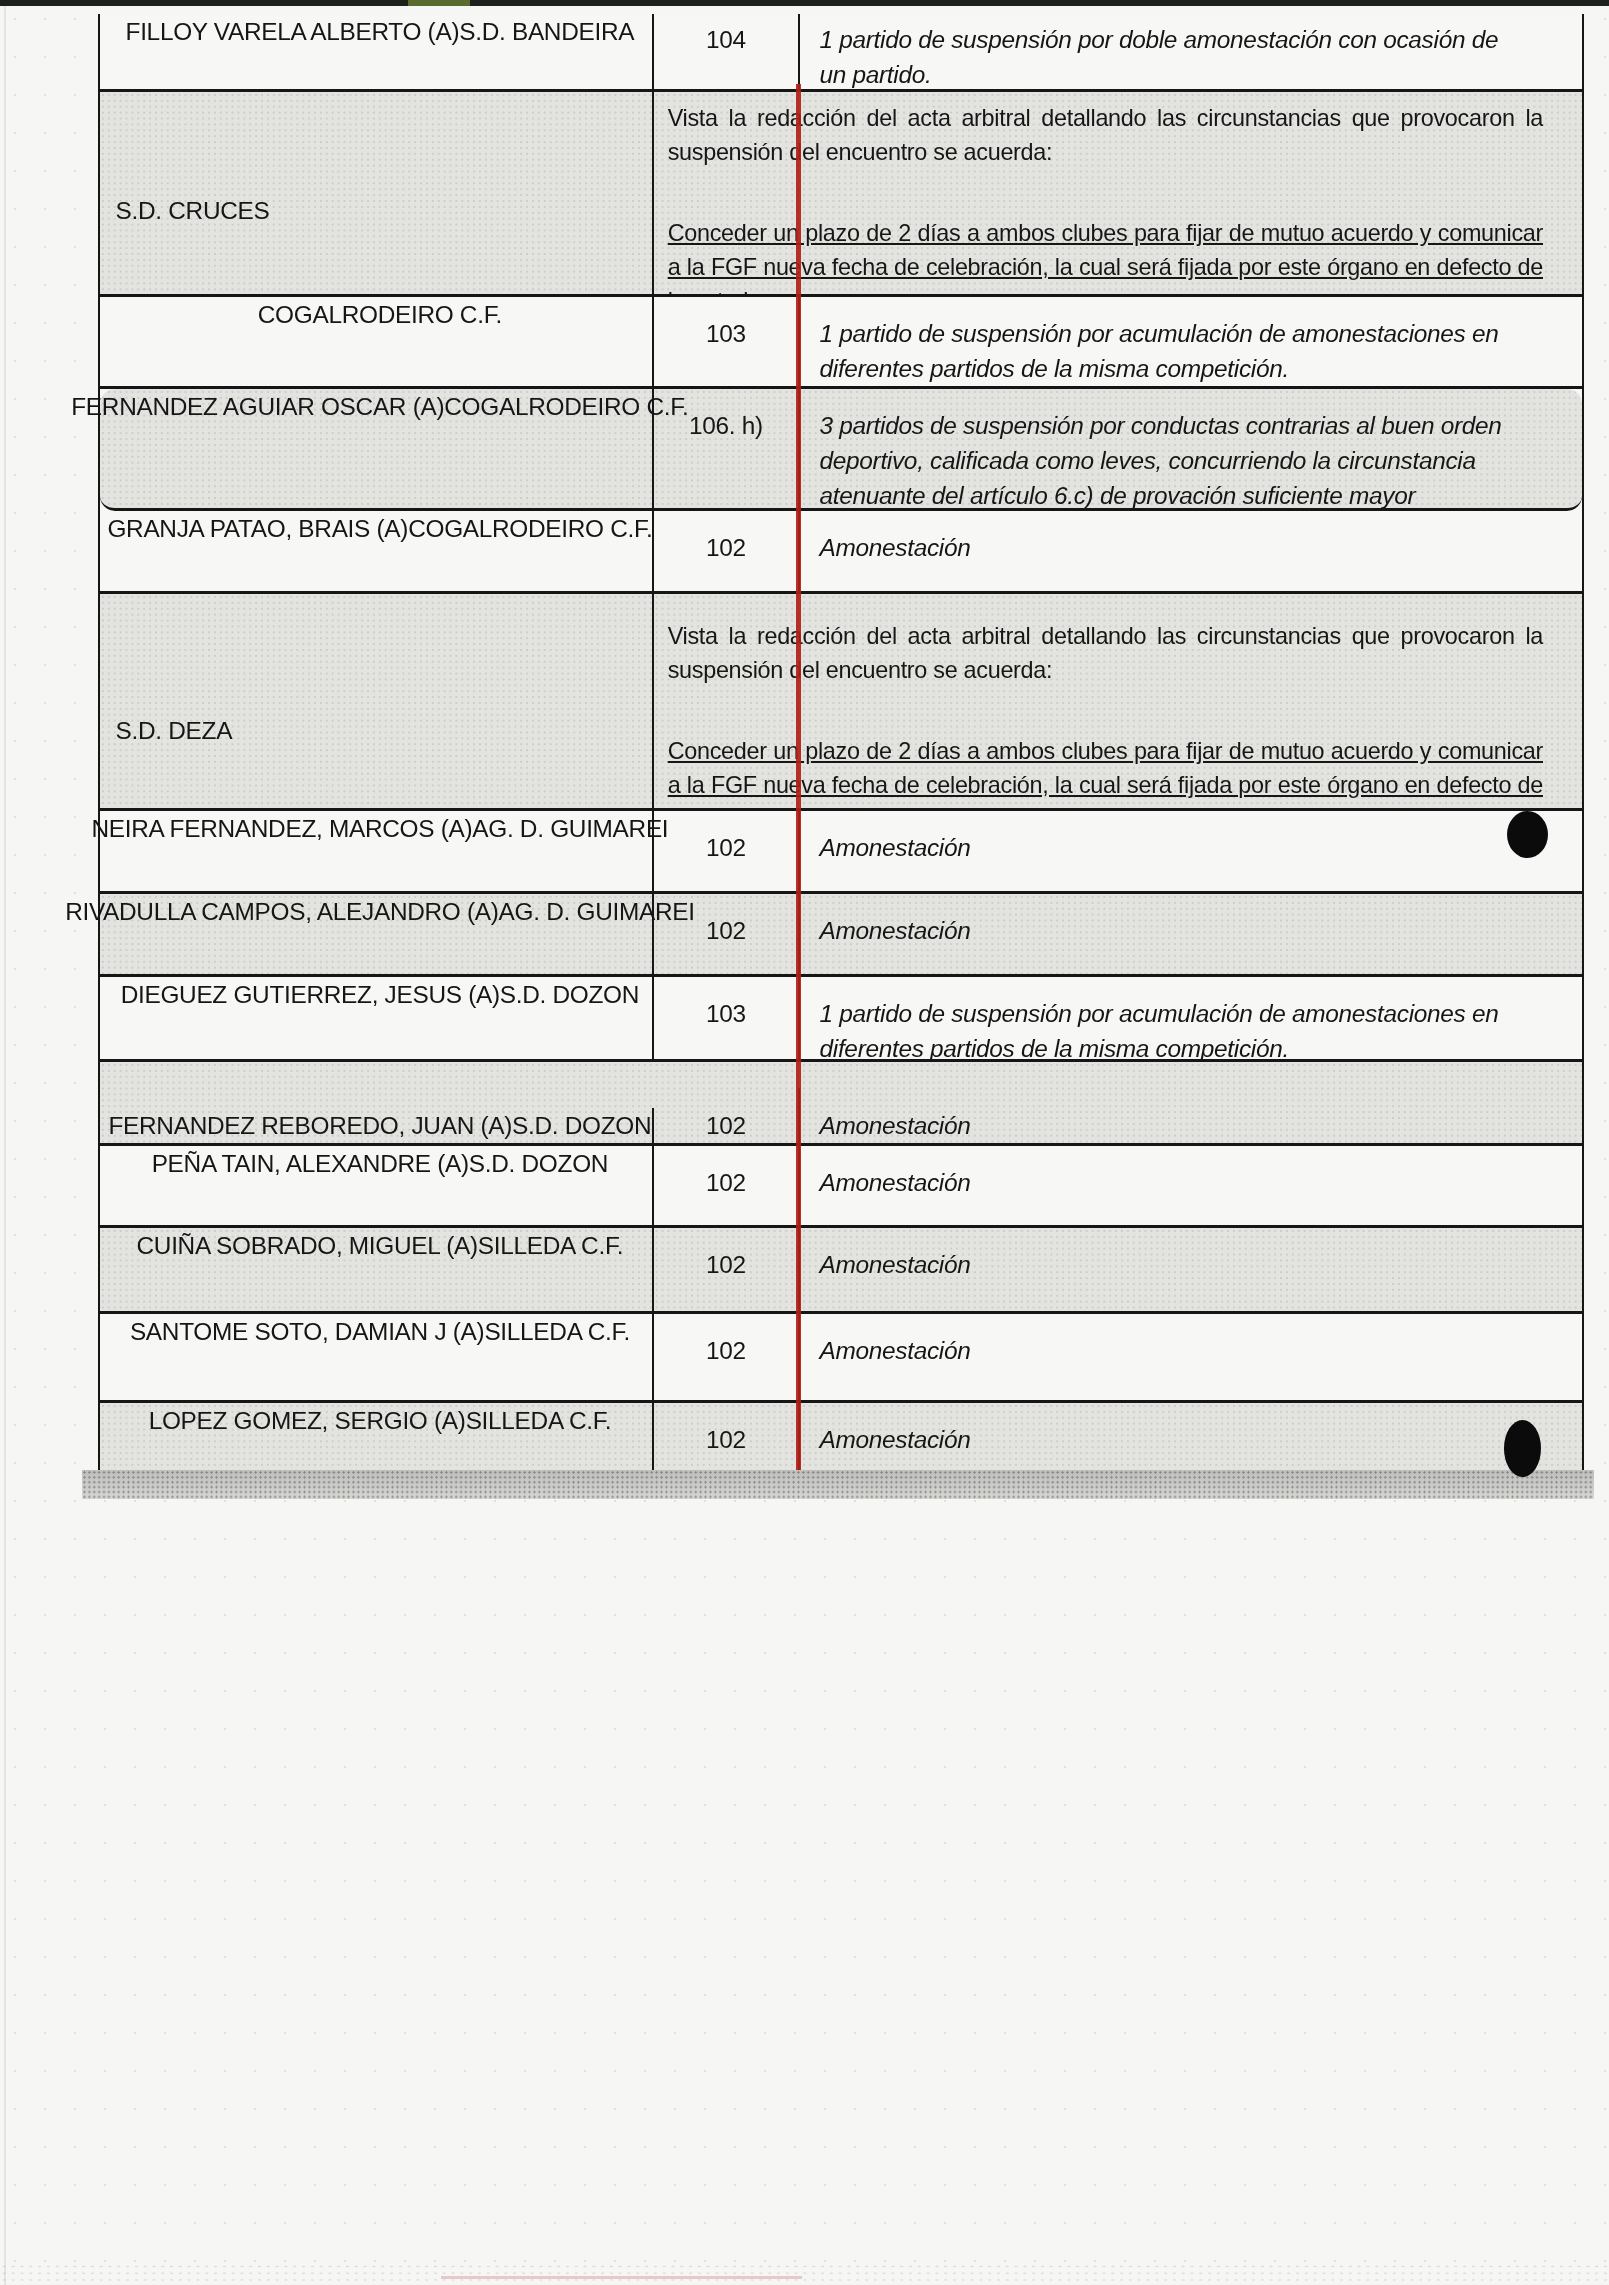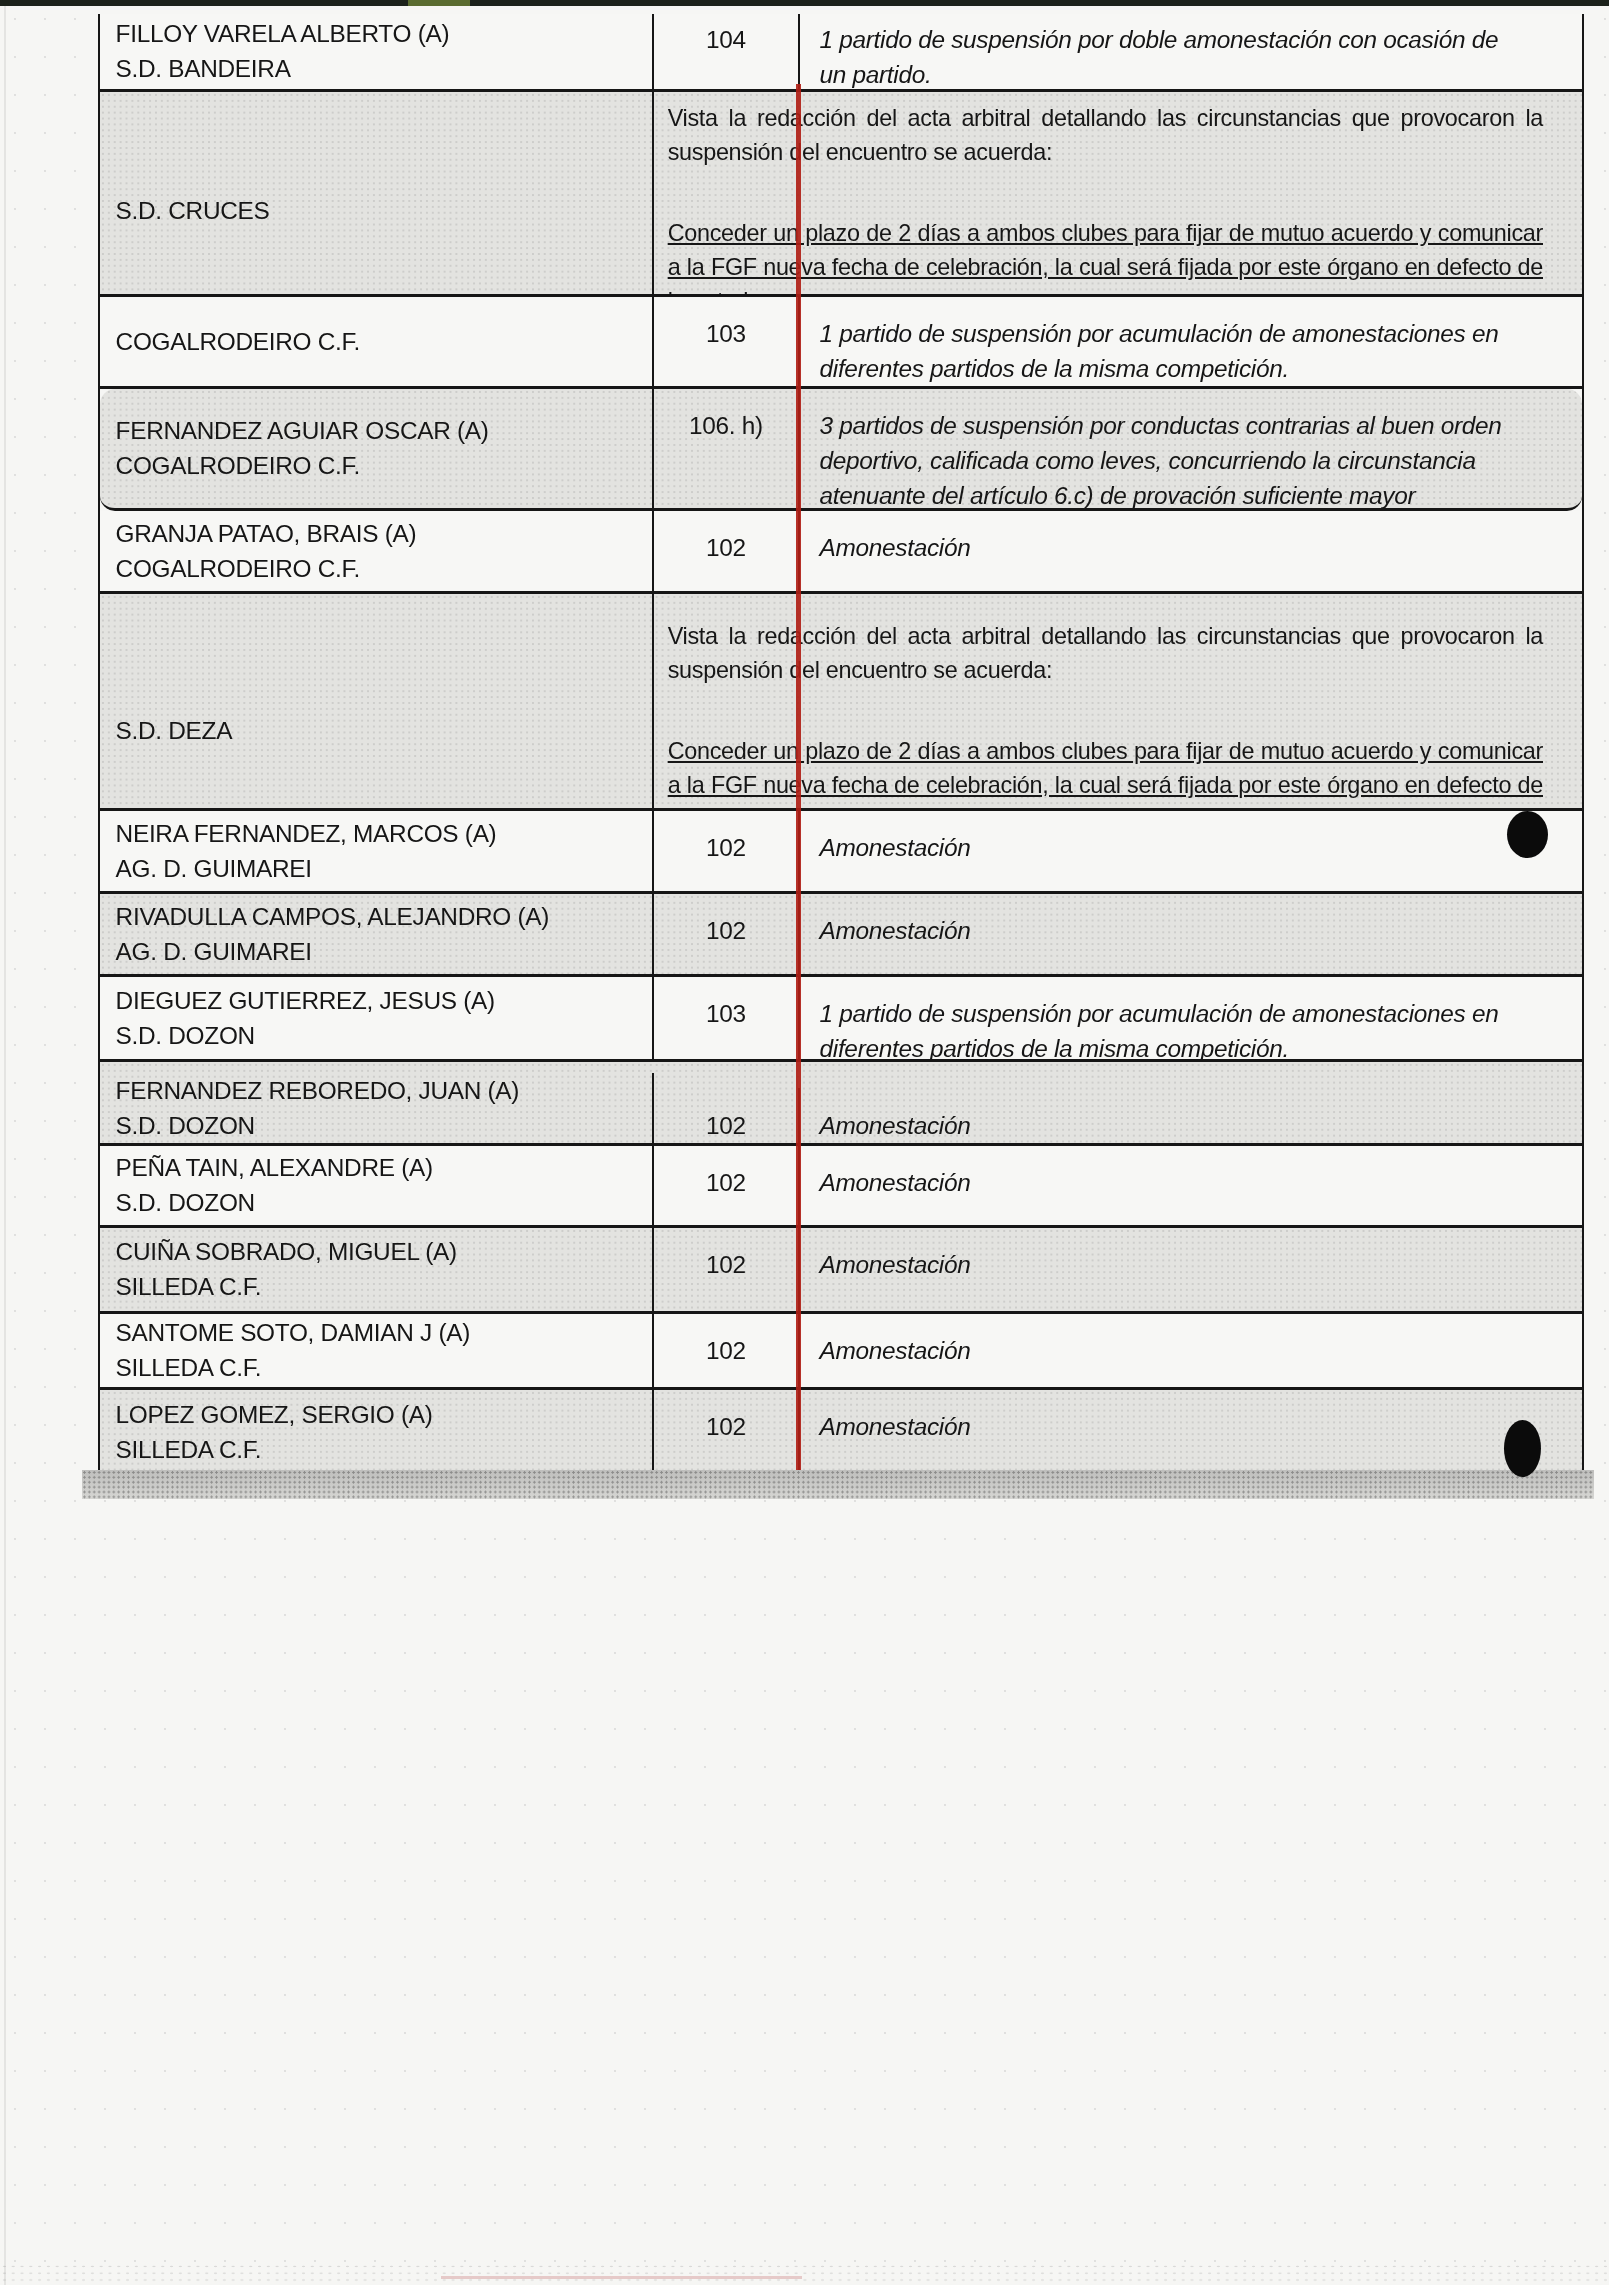--- a/index.html
+++ b/index.html
@@ -48,21 +48,21 @@
   .row.plain{background-color:#f7f7f5;}
   .row.shaded{
     background-color:#e3e3e0;
     background-image:radial-gradient(rgba(105,105,105,.18) 1px, transparent 1.3px);
     background-size:5.9px 5.9px;
   }
   .cell{box-sizing:border-box;}
   .cell-name{
     width:554px;border-right:2.9px solid #161616;
     padding-left:15.6px;padding-right:7.8px;
-    display:flex;flex-direction:column;justify-content:center;
+    display:flex;justify-content:center;
   }
   .cell-num{
     width:146px;border-right:2.9px solid #161616;
     text-align:center;padding-top:19.5px;
   }
   .cell-desc{flex:1;padding:19.5px 5.9px 0 19.5px;overflow:hidden;}
   .cell-merged{flex:1;padding:9.8px 39px 0 13.7px;overflow:hidden;}
   .row:first-child .cell-num,.row:first-child .cell-desc{padding-top:8.8px;}
   .t{font-size:24.4px;line-height:35px;letter-spacing:-0.3px;white-space:nowrap;}
   .cell-desc .t{white-space:normal;}
@@ -193,21 +193,21 @@
       <div class="row shaded" style="height: 86px;">
         <div class="cell cell-name">
           <div class="t">CUIÑA SOBRADO, MIGUEL (A)</div>
           <div class="t">SILLEDA C.F.</div>
         </div>
         <div class="cell cell-num"><span class="t">102</span></div>
         <div class="cell cell-desc">
           <div class="t desc-lines">Amonestación</div>
         </div>
       </div>
-      <div class="row plain" style="height: 76px; justify-content: space-between;">
+      <div class="row plain" style="height: 89px; justify-content: space-between;">
         <div class="cell cell-name">
           <div class="t">SANTOME SOTO, DAMIAN J (A)</div>
           <div class="t">SILLEDA C.F.</div>
         </div>
         <div class="cell cell-num"><span class="t">102</span></div>
         <div class="cell cell-desc">
           <div class="t desc-lines">Amonestación</div>
         </div>
       </div>
       <div class="row shaded" style="height: 88px;">

